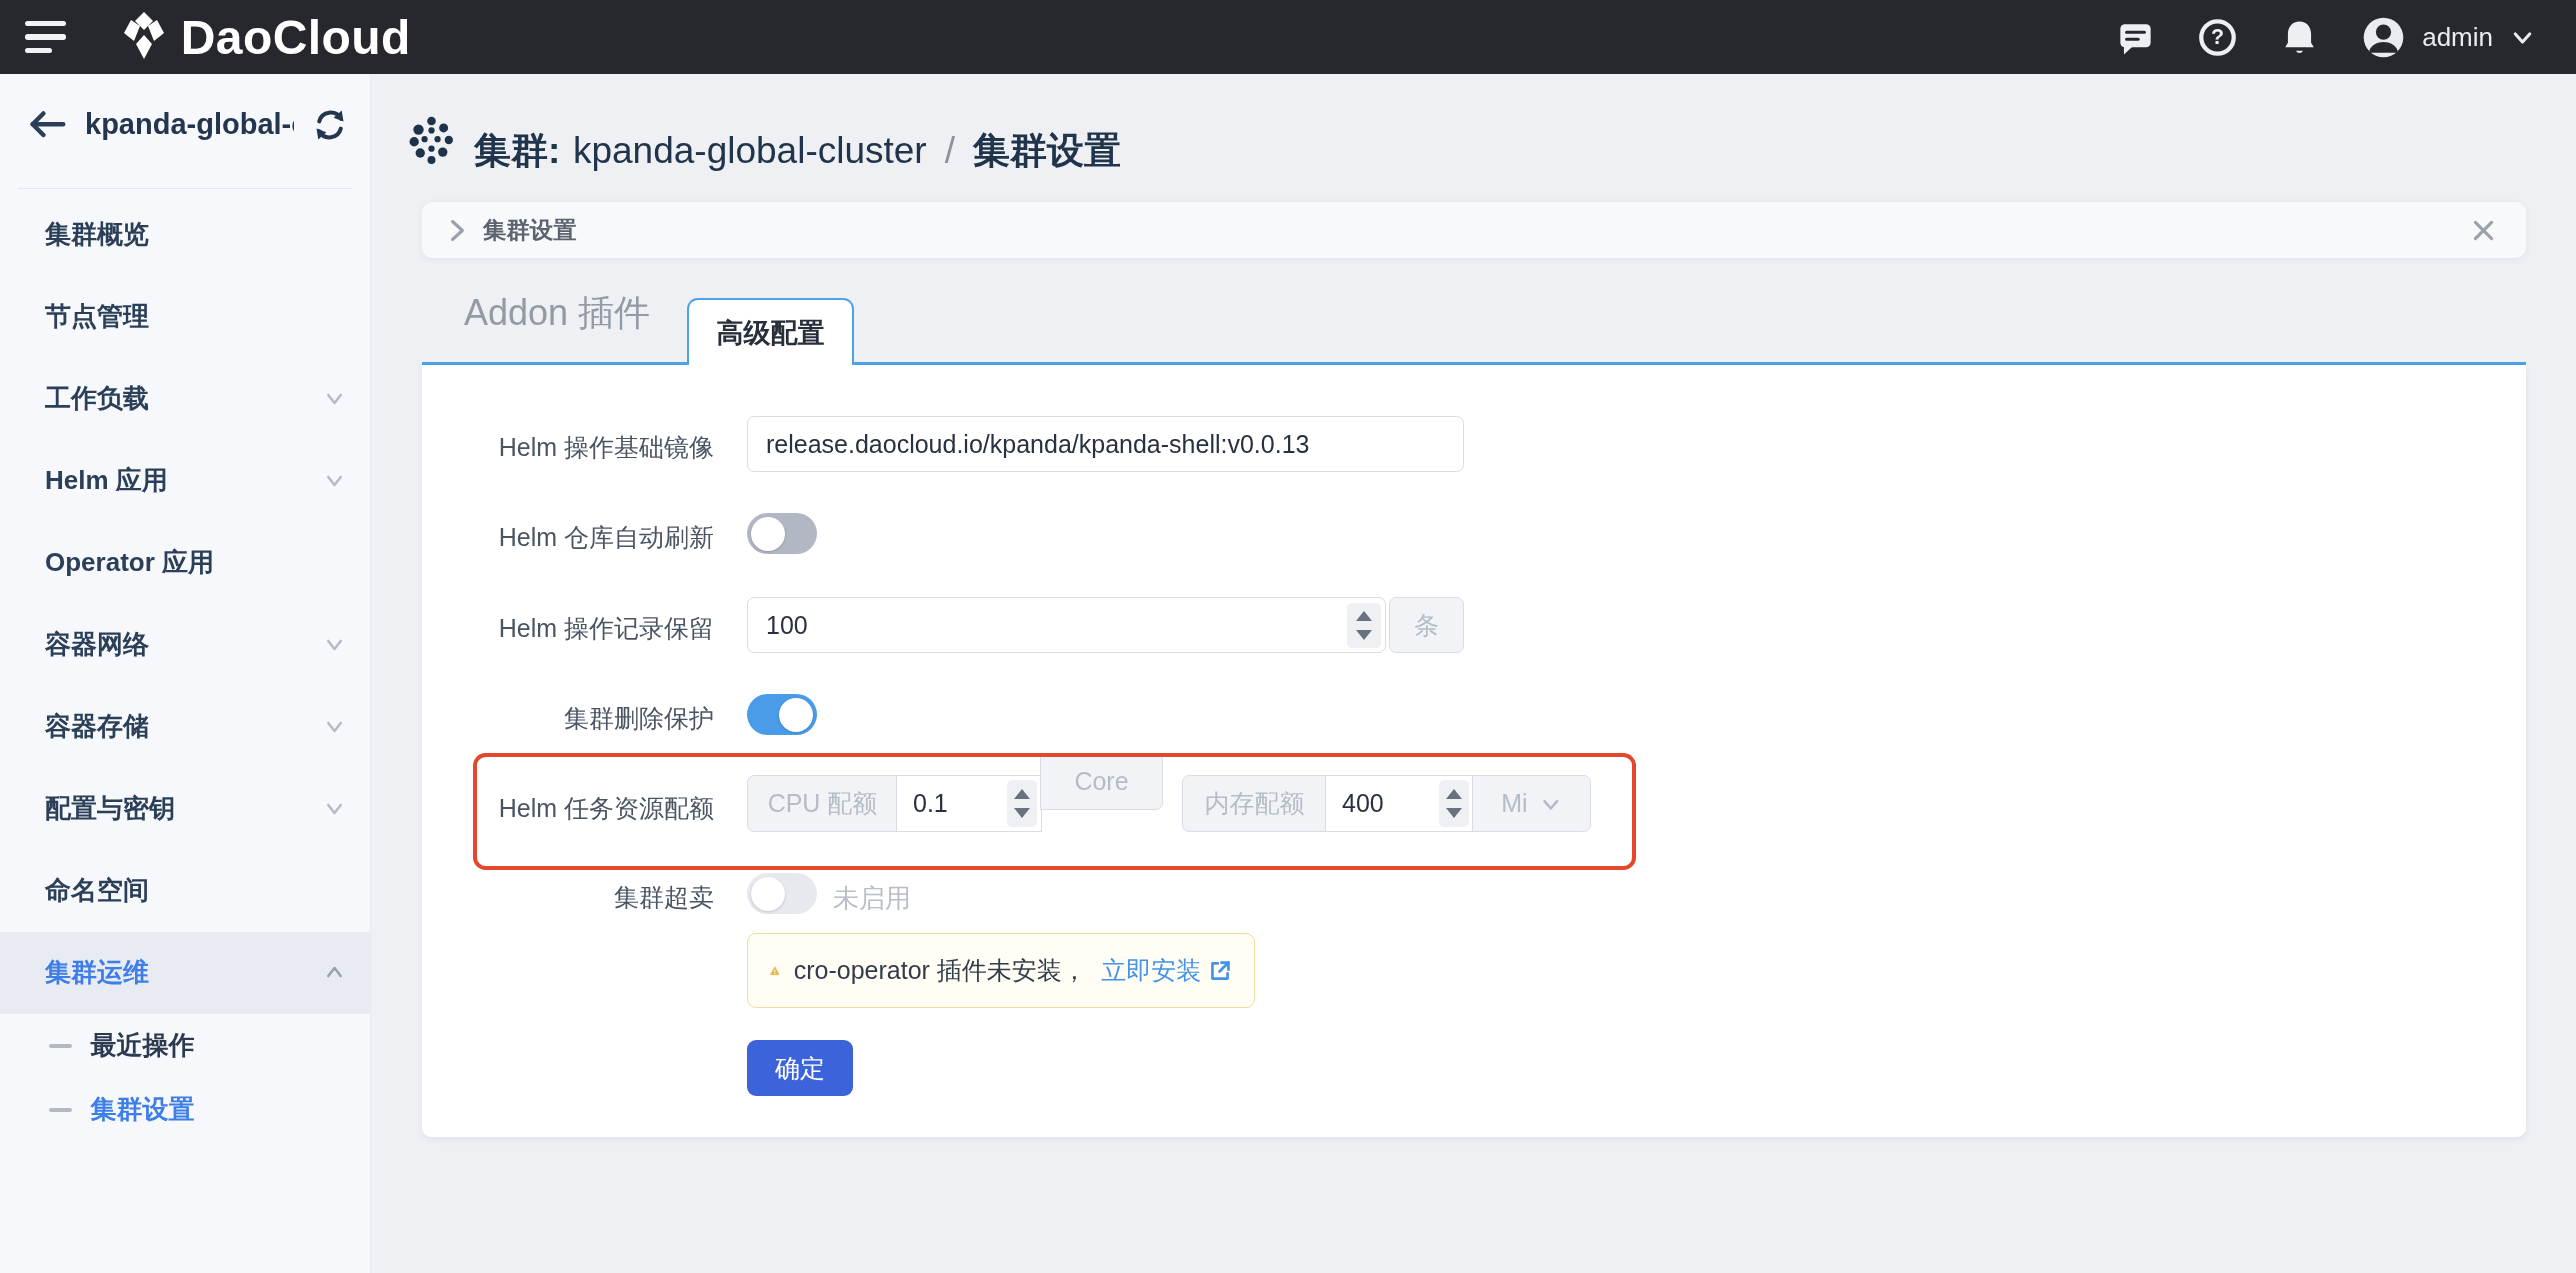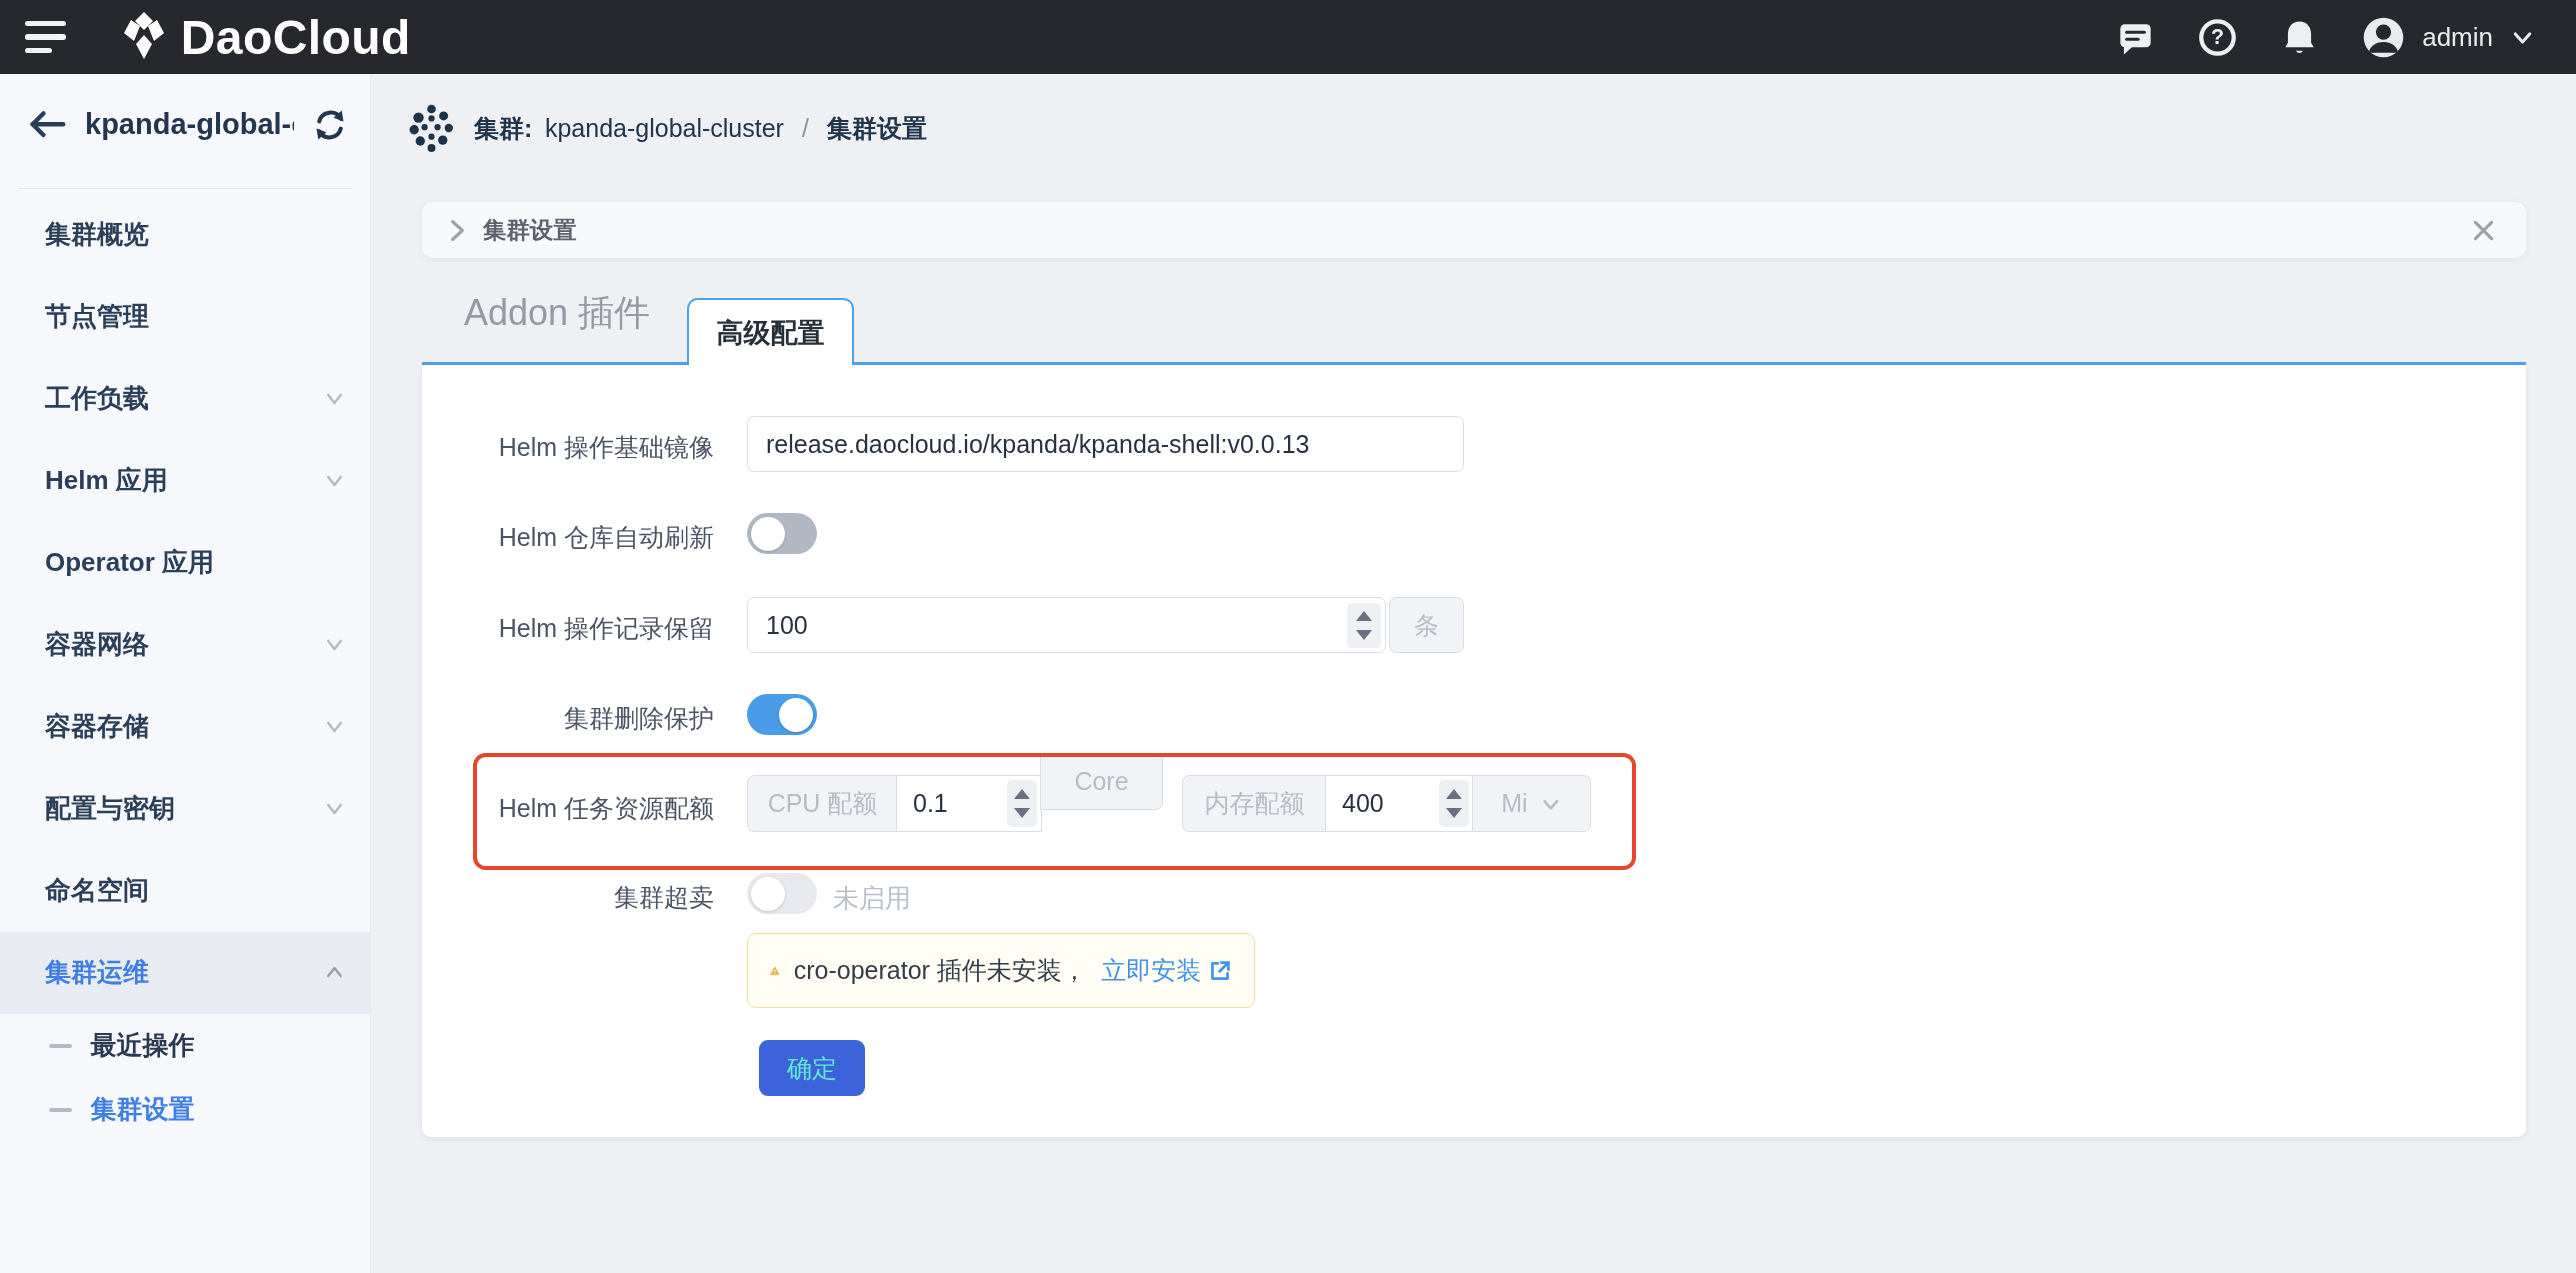--- a/index.html
+++ b/index.html
@@ -30,21 +30,21 @@
   .side-item.active{background:#e8ebf2;}
   .side-item.active .side-label{color:#3d7ee7;}
   .side-sub{height:64px;display:flex;align-items:center;padding-left:49px;cursor:pointer;}
   .side-sub .dash{width:23.4px;height:4.5px;border-radius:2.7px;background:#b4bac4;margin-right:18px;flex:none;}
   .side-sub .sub-label{font-size:26px;font-weight:600;color:#2b3a50;}
   .side-sub.active .sub-label{color:#3d7ee7;}
   .chev{flex:none;}
   
   .main{position:absolute;left:371px;top:74px;width:2205px;height:1200px;background:#eef0f4;}
   .breadcrumb{position:absolute;left:38px;top:29px;display:flex;align-items:center;gap:20px;}
-  .bc-text{font-size:25px;color:#20344c;display:flex;align-items:center;gap:12.6px;white-space:nowrap;}
+  .bc-text{font-size:37px;color:#20344c;display:flex;align-items:center;gap:12.6px;white-space:nowrap;margin-top:23px;}
   .bc-prefix{font-weight:700;}
   .bc-name{font-weight:500;}
   .bc-sep{color:#8b929c;padding:0 5.4px;}
   .bc-cur{font-weight:600;}
   
   .collapse-bar{position:absolute;left:51px;top:128px;width:2104px;height:56px;background:#f8f9fb;border-radius:10.8px;
     box-shadow:0 1.8px 7.2px rgba(40,50,70,0.06);display:flex;align-items:center;padding:0 25px;box-sizing:border-box;}
   .collapse-title{font-size:23.4px;font-weight:600;color:#5c636e;margin-left:16px;flex:1;}
   .close-x{width:36px;height:36px;display:flex;align-items:center;justify-content:center;cursor:pointer;}
   
@@ -73,22 +73,22 @@
   .toggle.off{background:#b2b8c3;} .toggle.off .knob{left:3.6px;}
   .toggle.dis{background:#e7e9ee;} .toggle.dis .knob{left:3.6px;}
   .hl-box{position:absolute;left:51px;top:388px;width:1163px;height:117px;border:4.5px solid #e5472c;border-radius:12.6px;
     box-sizing:border-box;pointer-events:none;z-index:5;}
   .muted{position:absolute;font-size:26px;color:#b9bfc9;}
   .alert{position:absolute;left:325px;top:568px;width:508px;height:75px;border:1.8px solid #f1db9e;background:#fffdf4;border-radius:9px;
     box-sizing:border-box;display:flex;align-items:center;padding:0 21.6px;gap:14.4px;}
   .alert-text{font-size:25px;color:#323c4a;white-space:nowrap;}
   .alert-link{font-size:25px;color:#4493e9;display:flex;align-items:center;gap:7.2px;cursor:pointer;white-space:nowrap;}
   .btn-primary{position:absolute;left:325px;top:675px;width:106px;height:56px;background:#3d63da;border-radius:9px;border:none;
-    color:#5eead4;font-size:25px;font-weight:500;display:flex;align-items:center;justify-content:center;cursor:pointer;
-    font-family:inherit;margin-left:12px;}
+    color:#ffffff;font-size:25px;font-weight:500;display:flex;align-items:center;justify-content:center;cursor:pointer;
+    font-family:inherit;}
 </style>
 </head>
 <body>
 
 <header class="topbar">
   <div class="hamburger">
       <span></span>
       <span></span>
       <span></span>
     </div>

